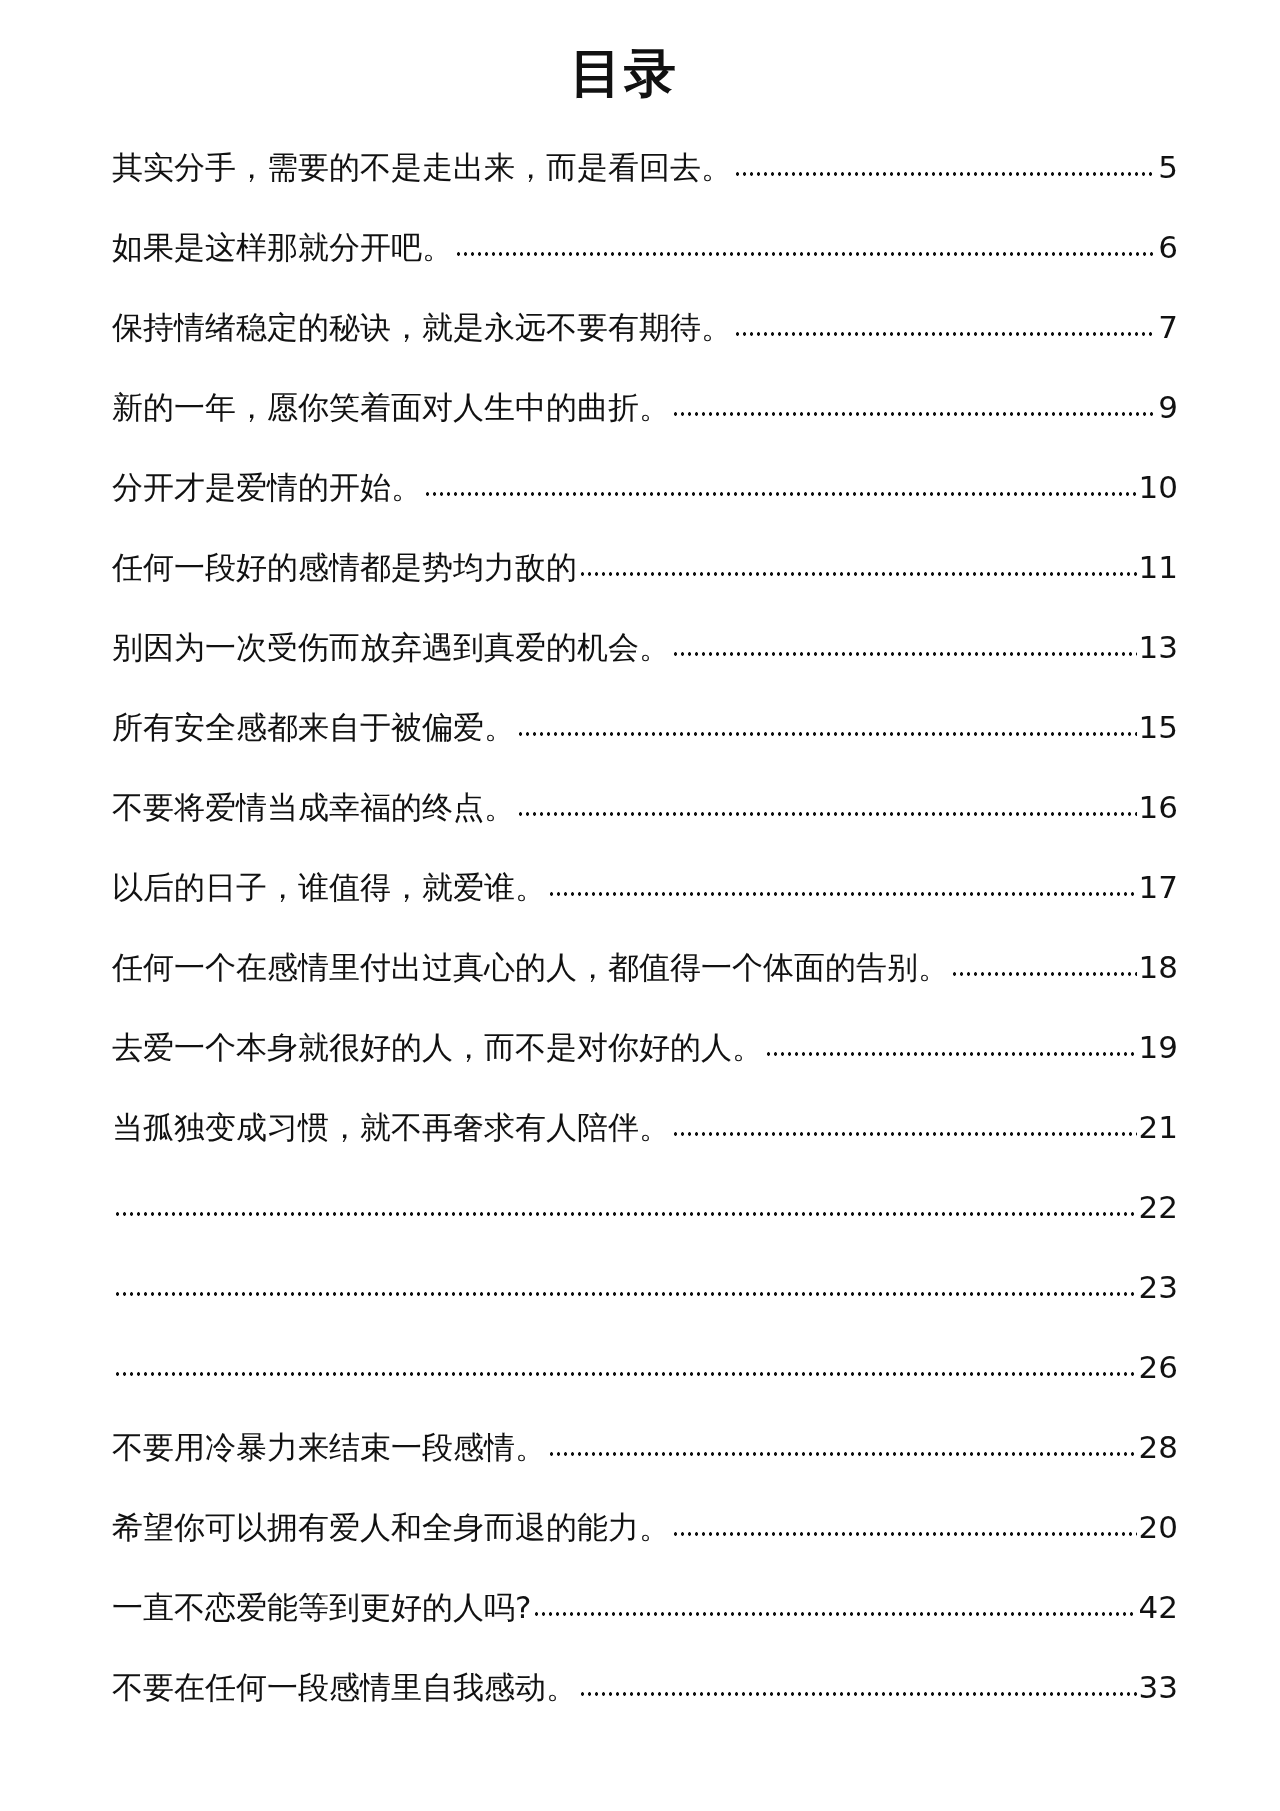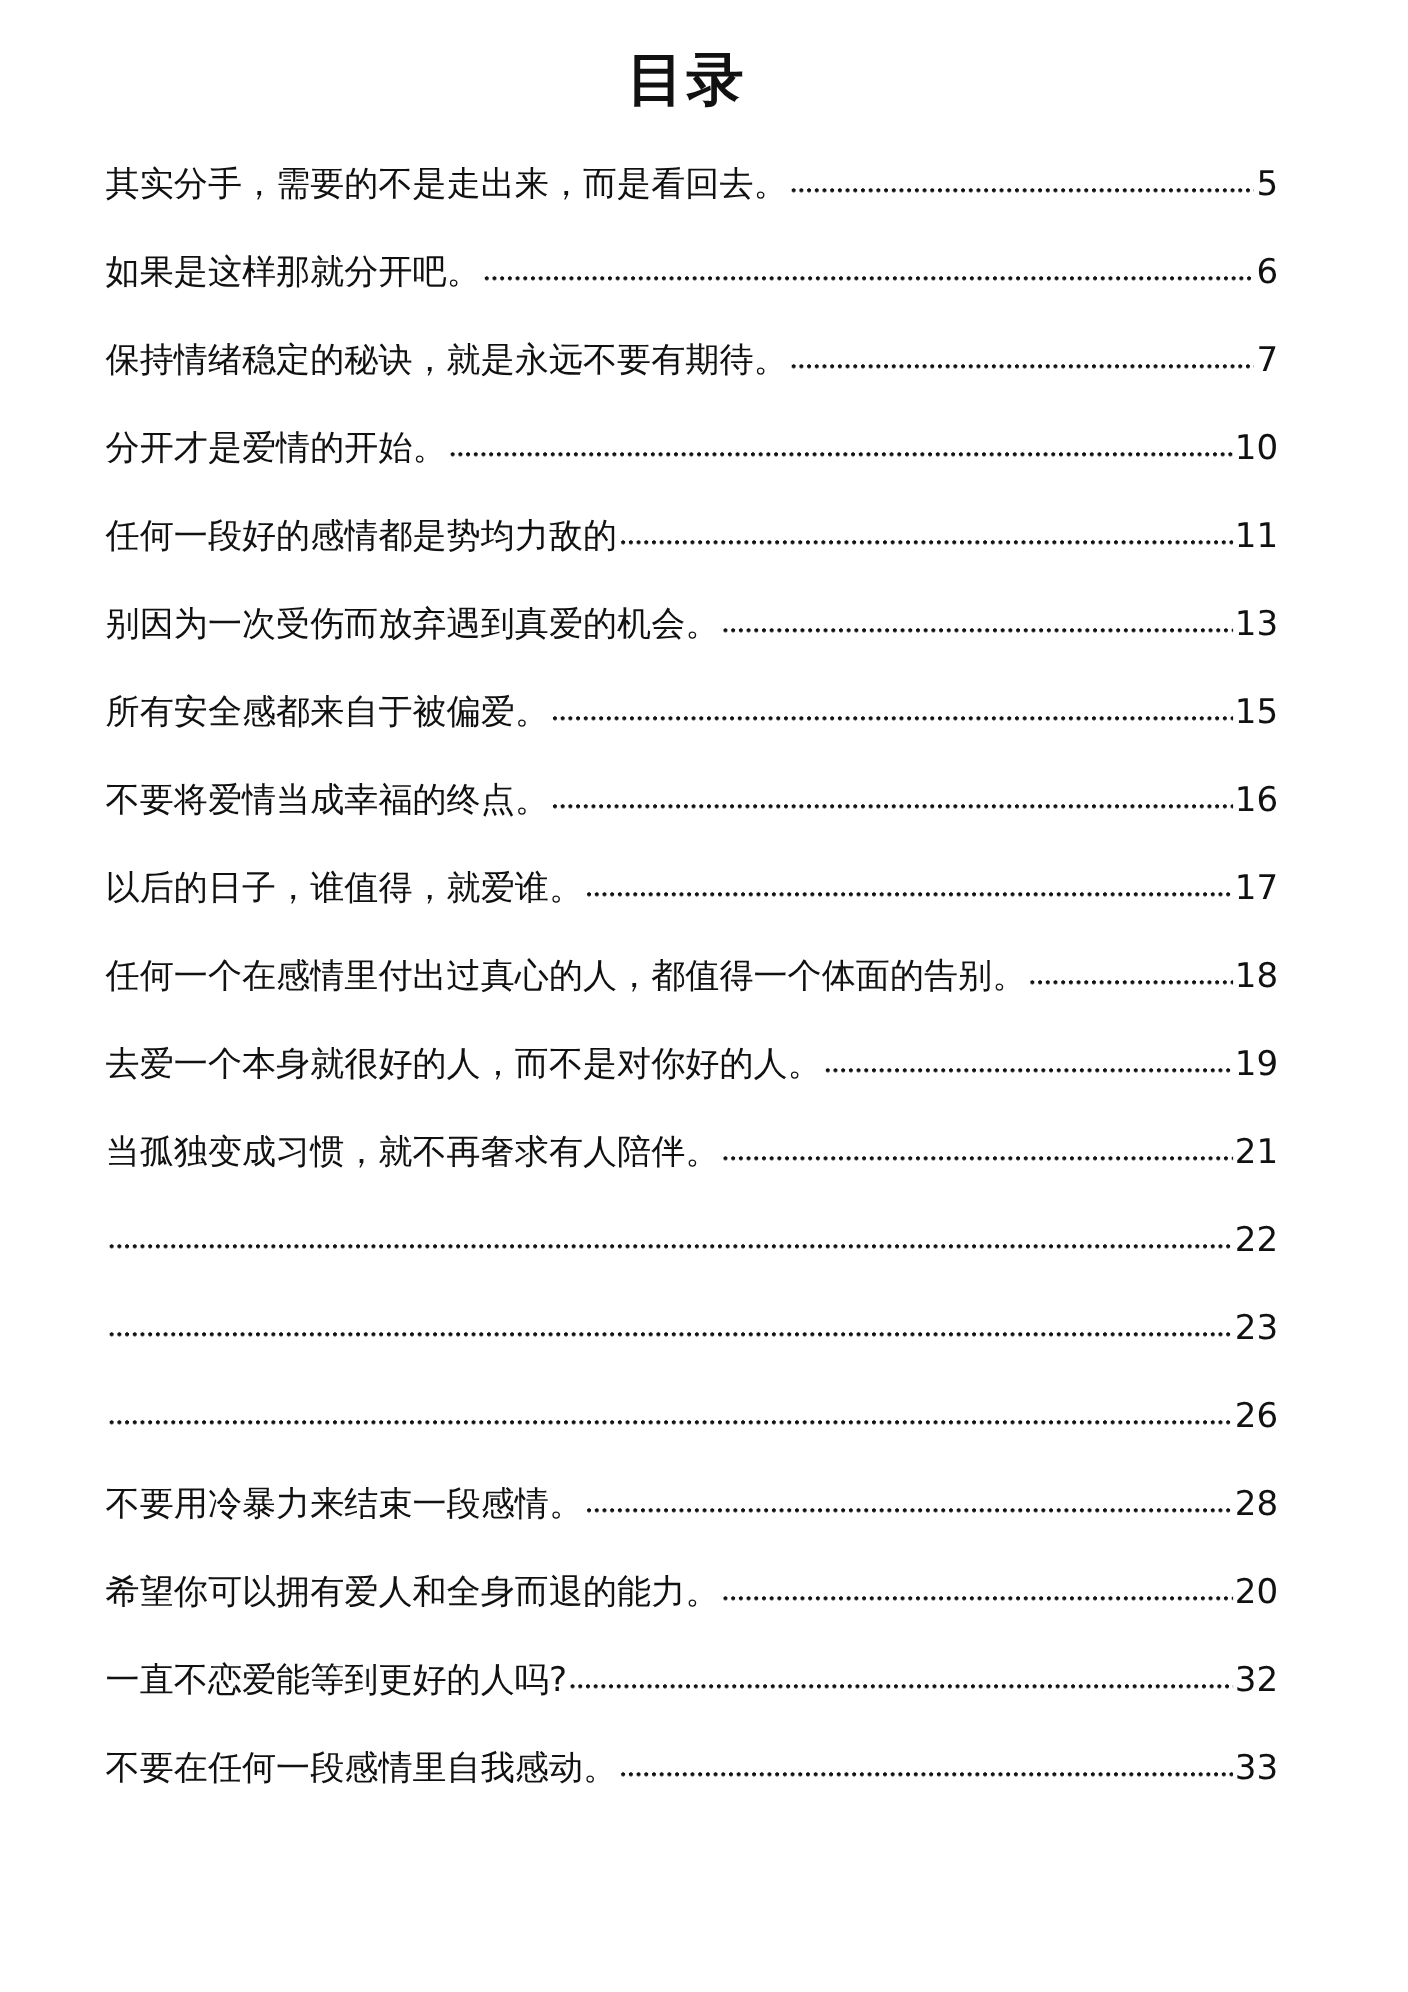--- a/index.html
+++ b/index.html
@@ -7,21 +7,21 @@
       width: 1280px; height: 1811px; position: relative; overflow: hidden;
       font-family: "DejaVu Sans", "Liberation Sans", sans-serif;
       color: #111111;
     }
     .title {
       position: absolute; left: 0; width: 1248px; top: 6px;
       text-align: center; font-size: 52px; font-weight: bold; line-height: 64px;
       letter-spacing: 2px;
     }
     .toc {
-      position: absolute; left: 96px; width: 1066px; top: 147px;
+      position: absolute; left: 112px; width: 1066px; top: 147px;
       margin: 0; padding: 0; list-style: none;
     }
     .toc-row {
       display: flex; align-items: baseline; height: 80px; line-height: 40px;
       font-size: 31px; font-weight: 500; cursor: pointer;
     }
     .toc-title { white-space: nowrap; flex: 0 0 auto; }
     .toc-leader {
       flex: 1 1 auto; margin: 0 2px; height: 4px; align-self: baseline;
       position: relative; top: -2px;
@@ -43,20 +43,25 @@
     </li>
   <li class="toc-row">
       <span class="toc-title">如果是这样那就分开吧。</span>
       <span class="toc-leader"></span>
       <span class="toc-page">6</span>
     </li>
   <li class="toc-row">
       <span class="toc-title">保持情绪稳定的秘诀，就是永远不要有期待。</span>
       <span class="toc-leader"></span>
       <span class="toc-page">7</span>
+    </li>
+  <li class="toc-row">
+      <span class="toc-title">新的一年，愿你笑着面对人生中的曲折。</span>
+      <span class="toc-leader"></span>
+      <span class="toc-page">9</span>
     </li>
   <li class="toc-row">
       <span class="toc-title">分开才是爱情的开始。</span>
       <span class="toc-leader"></span>
       <span class="toc-page">10</span>
     </li>
   <li class="toc-row">
       <span class="toc-title">任何一段好的感情都是势均力敌的</span>
       <span class="toc-leader"></span>
       <span class="toc-page">11</span>
@@ -114,20 +119,20 @@
       <span class="toc-page">28</span>
     </li>
   <li class="toc-row">
       <span class="toc-title">希望你可以拥有爱人和全身而退的能力。</span>
       <span class="toc-leader"></span>
       <span class="toc-page">20</span>
     </li>
   <li class="toc-row">
       <span class="toc-title">一直不恋爱能等到更好的人吗?</span>
       <span class="toc-leader"></span>
-      <span class="toc-page">32</span>
+      <span class="toc-page">42</span>
     </li>
   <li class="toc-row">
       <span class="toc-title">不要在任何一段感情里自我感动。</span>
       <span class="toc-leader"></span>
       <span class="toc-page">33</span>
     </li>
 </ul>
 
 </body></html>

